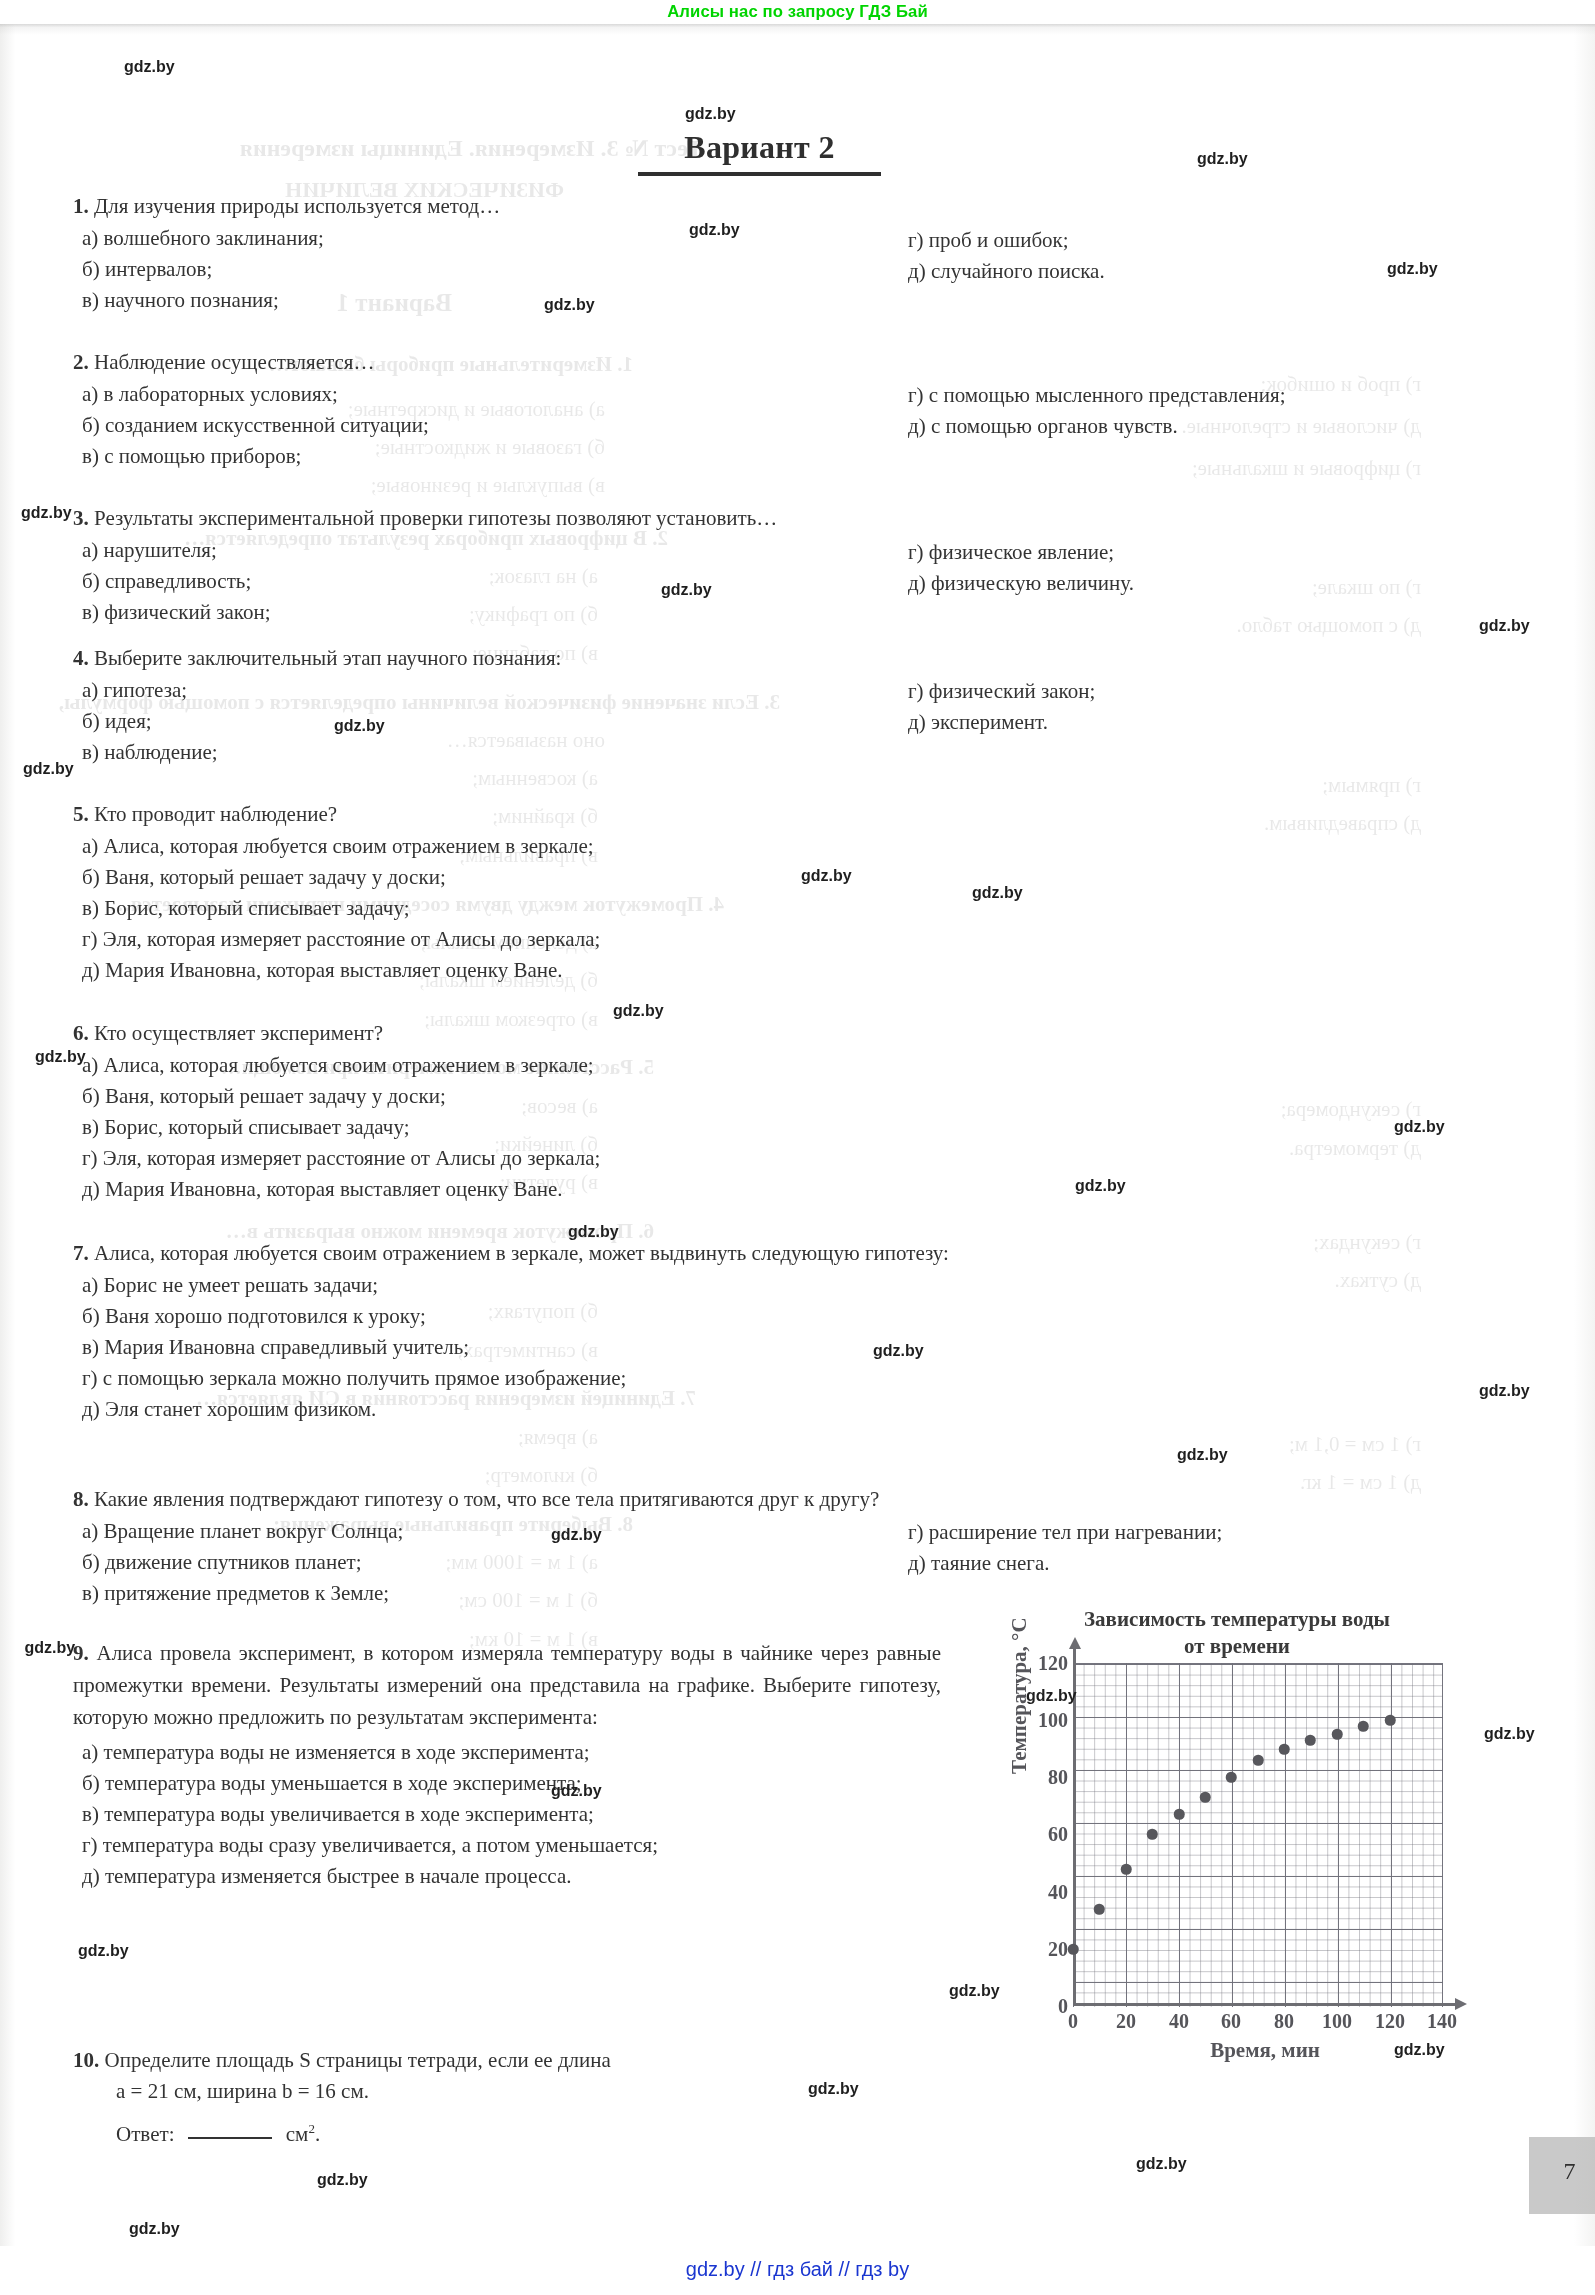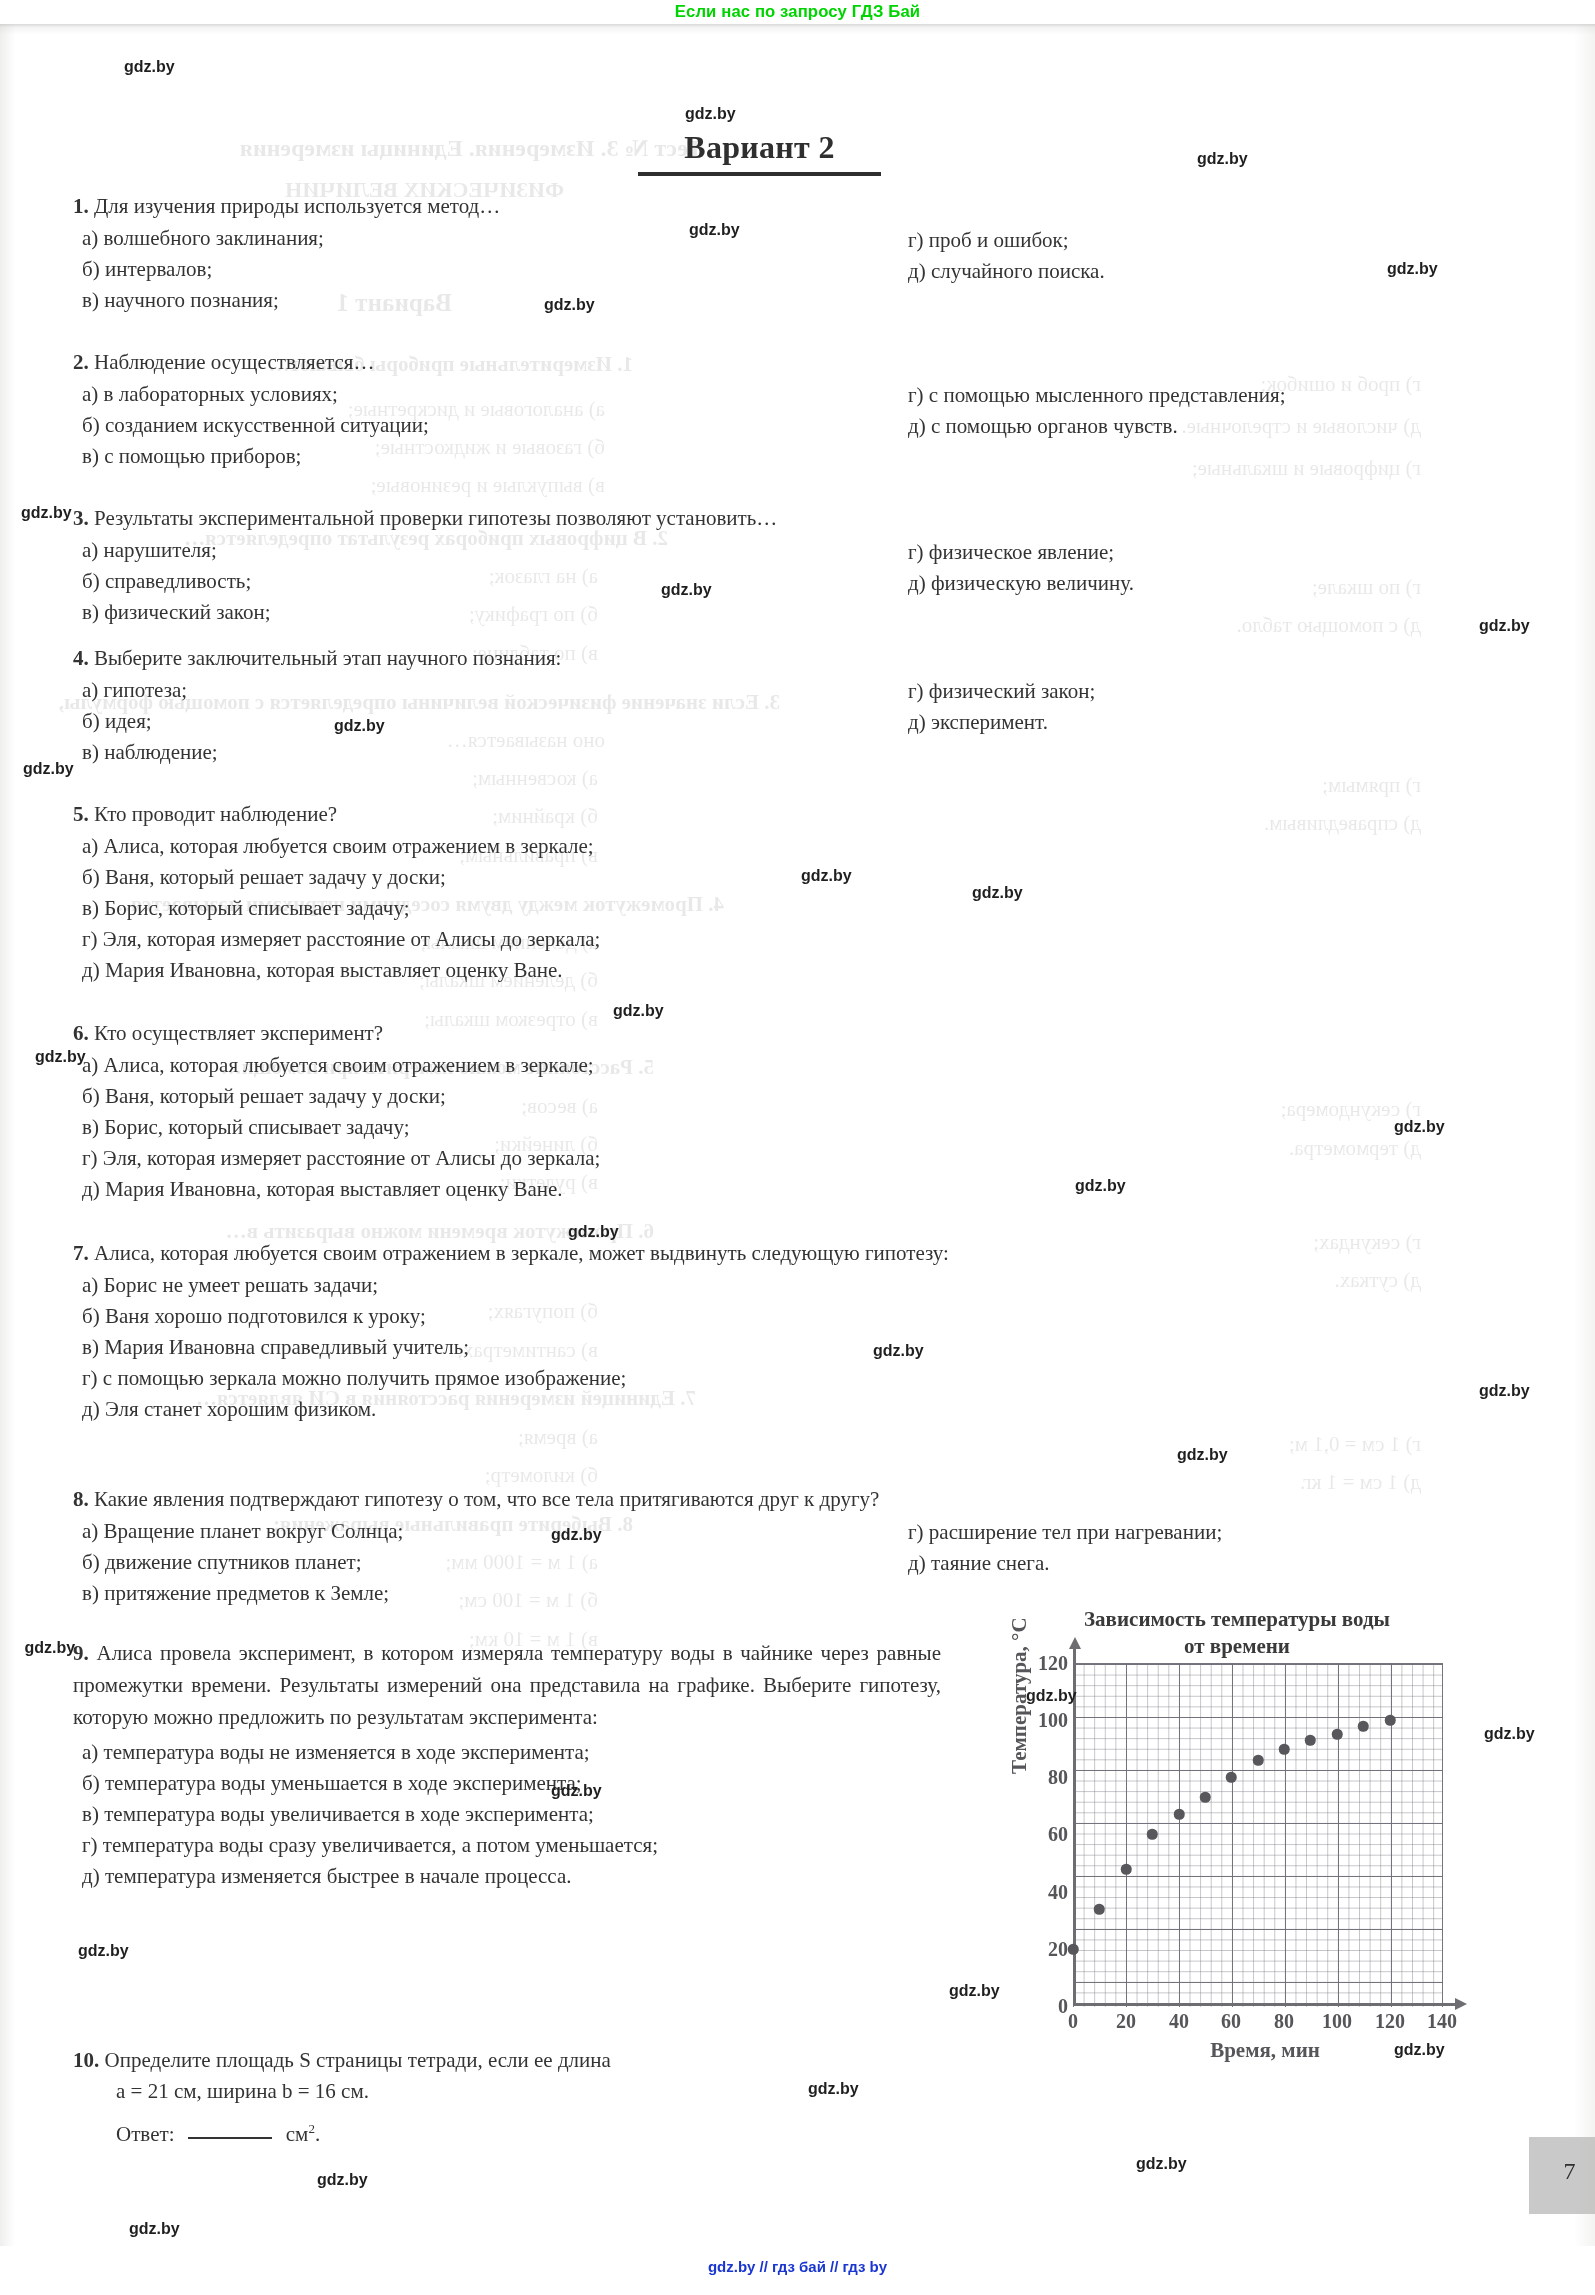--- a/index.html
+++ b/index.html
@@ -131,34 +131,34 @@
   #page-num{
     position:absolute;right:19.5px;top:2134px;
     font-size:24px;color:#2f2f2f;font-family:"Liberation Serif",serif;
   }
   
   #footer{
     position:absolute;left:0;top:2258px;width:1595px;text-align:center;
   }
   #footer-text{
     font-family:"Liberation Sans", sans-serif;
-    font-size:15px;color:#1a36d0;font-weight:700;
+    font-size:20px;color:#1a36d0;font-weight:400;
   }
   
   .wm{
     position:absolute;font-family:"Liberation Sans", sans-serif;
     font-size:16px;font-weight:bold;color:#1f1f1f;
     pointer-events:none;white-space:nowrap;
   }
 </style>
 </head>
 <body>
 
 <div id="promo-bar">
-  <span id="promo-text">Если нас по запросу ГДЗ Бай</span>
+  <span id="promo-text">Алисы нас по запросу ГДЗ Бай</span>
 </div>
 
 <div id="page-sheet">
 
   <div id="bleed">
       <div class="bleed-line" style="left: 892px; top: 111px; font-size: 24px; font-weight: bold;">Тест № 3. Измерения. Единицы измерения</div>
       <div class="bleed-line" style="left: 1031px; top: 153px; font-size: 22px; font-weight: bold;">ФИЗИЧЕСКИХ ВЕЛИЧИН</div>
       <div class="bleed-line" style="left: 1143px; top: 265px; font-size: 25px; font-weight: bold;">Вариант 1</div>
       <div class="bleed-line" style="left: 962px; top: 328px; font-size: 21px; font-weight: bold;">1. Измерительные приборы бывают…</div>
       <div class="bleed-line" style="left: 990px; top: 373px; font-size: 21px; font-weight: normal;">а) аналоговые и дискретные;</div>

